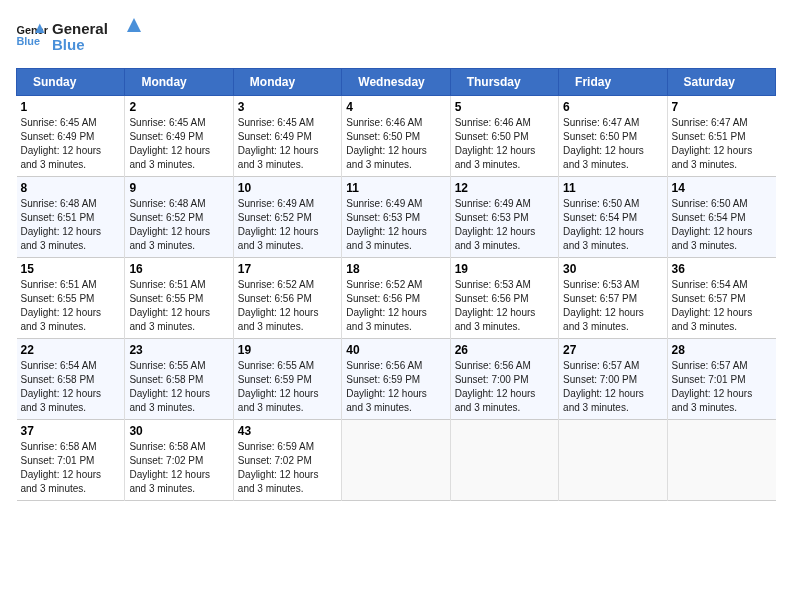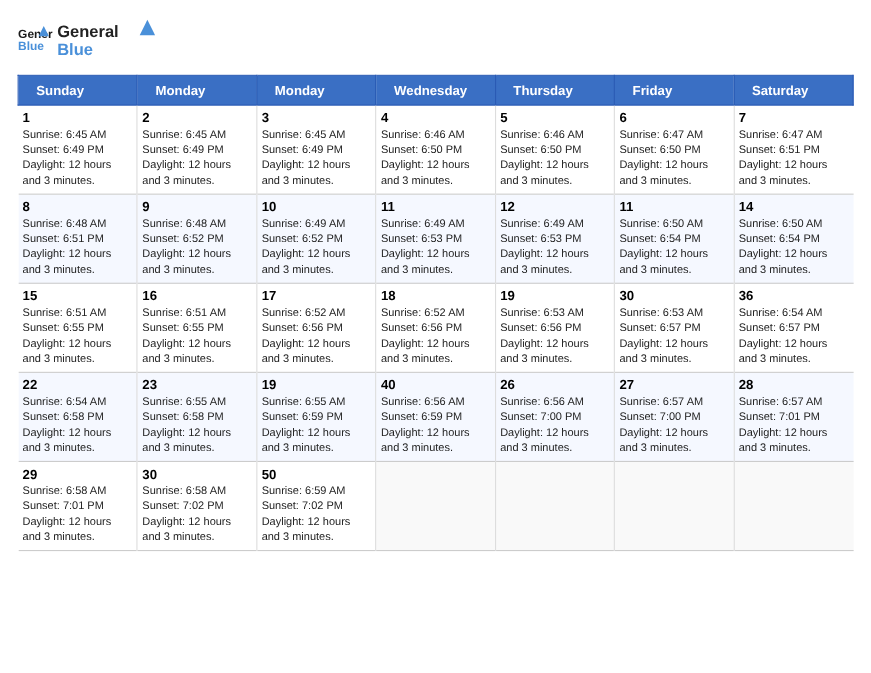--- a/index.html
+++ b/index.html
@@ -351,37 +351,37 @@
           <span class="day-num">28</span>
         <div class="day-info">
           Sunrise: 6:57 AM<br>
           Sunset: 7:01 PM<br>
           Daylight: 12 hours<br>and 3 minutes.
         </div>
         </td>
       </tr>
       <tr>
         <td>
-          <span class="day-num">29</span>
+          <span class="day-num">37</span>
         <div class="day-info">
           Sunrise: 6:58 AM<br>
           Sunset: 7:01 PM<br>
           Daylight: 12 hours<br>and 3 minutes.
         </div>
         </td>
         <td>
           <span class="day-num">30</span>
         <div class="day-info">
           Sunrise: 6:58 AM<br>
           Sunset: 7:02 PM<br>
           Daylight: 12 hours<br>and 3 minutes.
         </div>
         </td>
         <td>
-          <span class="day-num">50</span>
+          <span class="day-num">43</span>
         <div class="day-info">
           Sunrise: 6:59 AM<br>
           Sunset: 7:02 PM<br>
           Daylight: 12 hours<br>and 3 minutes.
         </div>
         </td>
         <td class="empty-cell"></td>
         <td class="empty-cell"></td>
         <td class="empty-cell"></td>
         <td class="empty-cell"></td>

